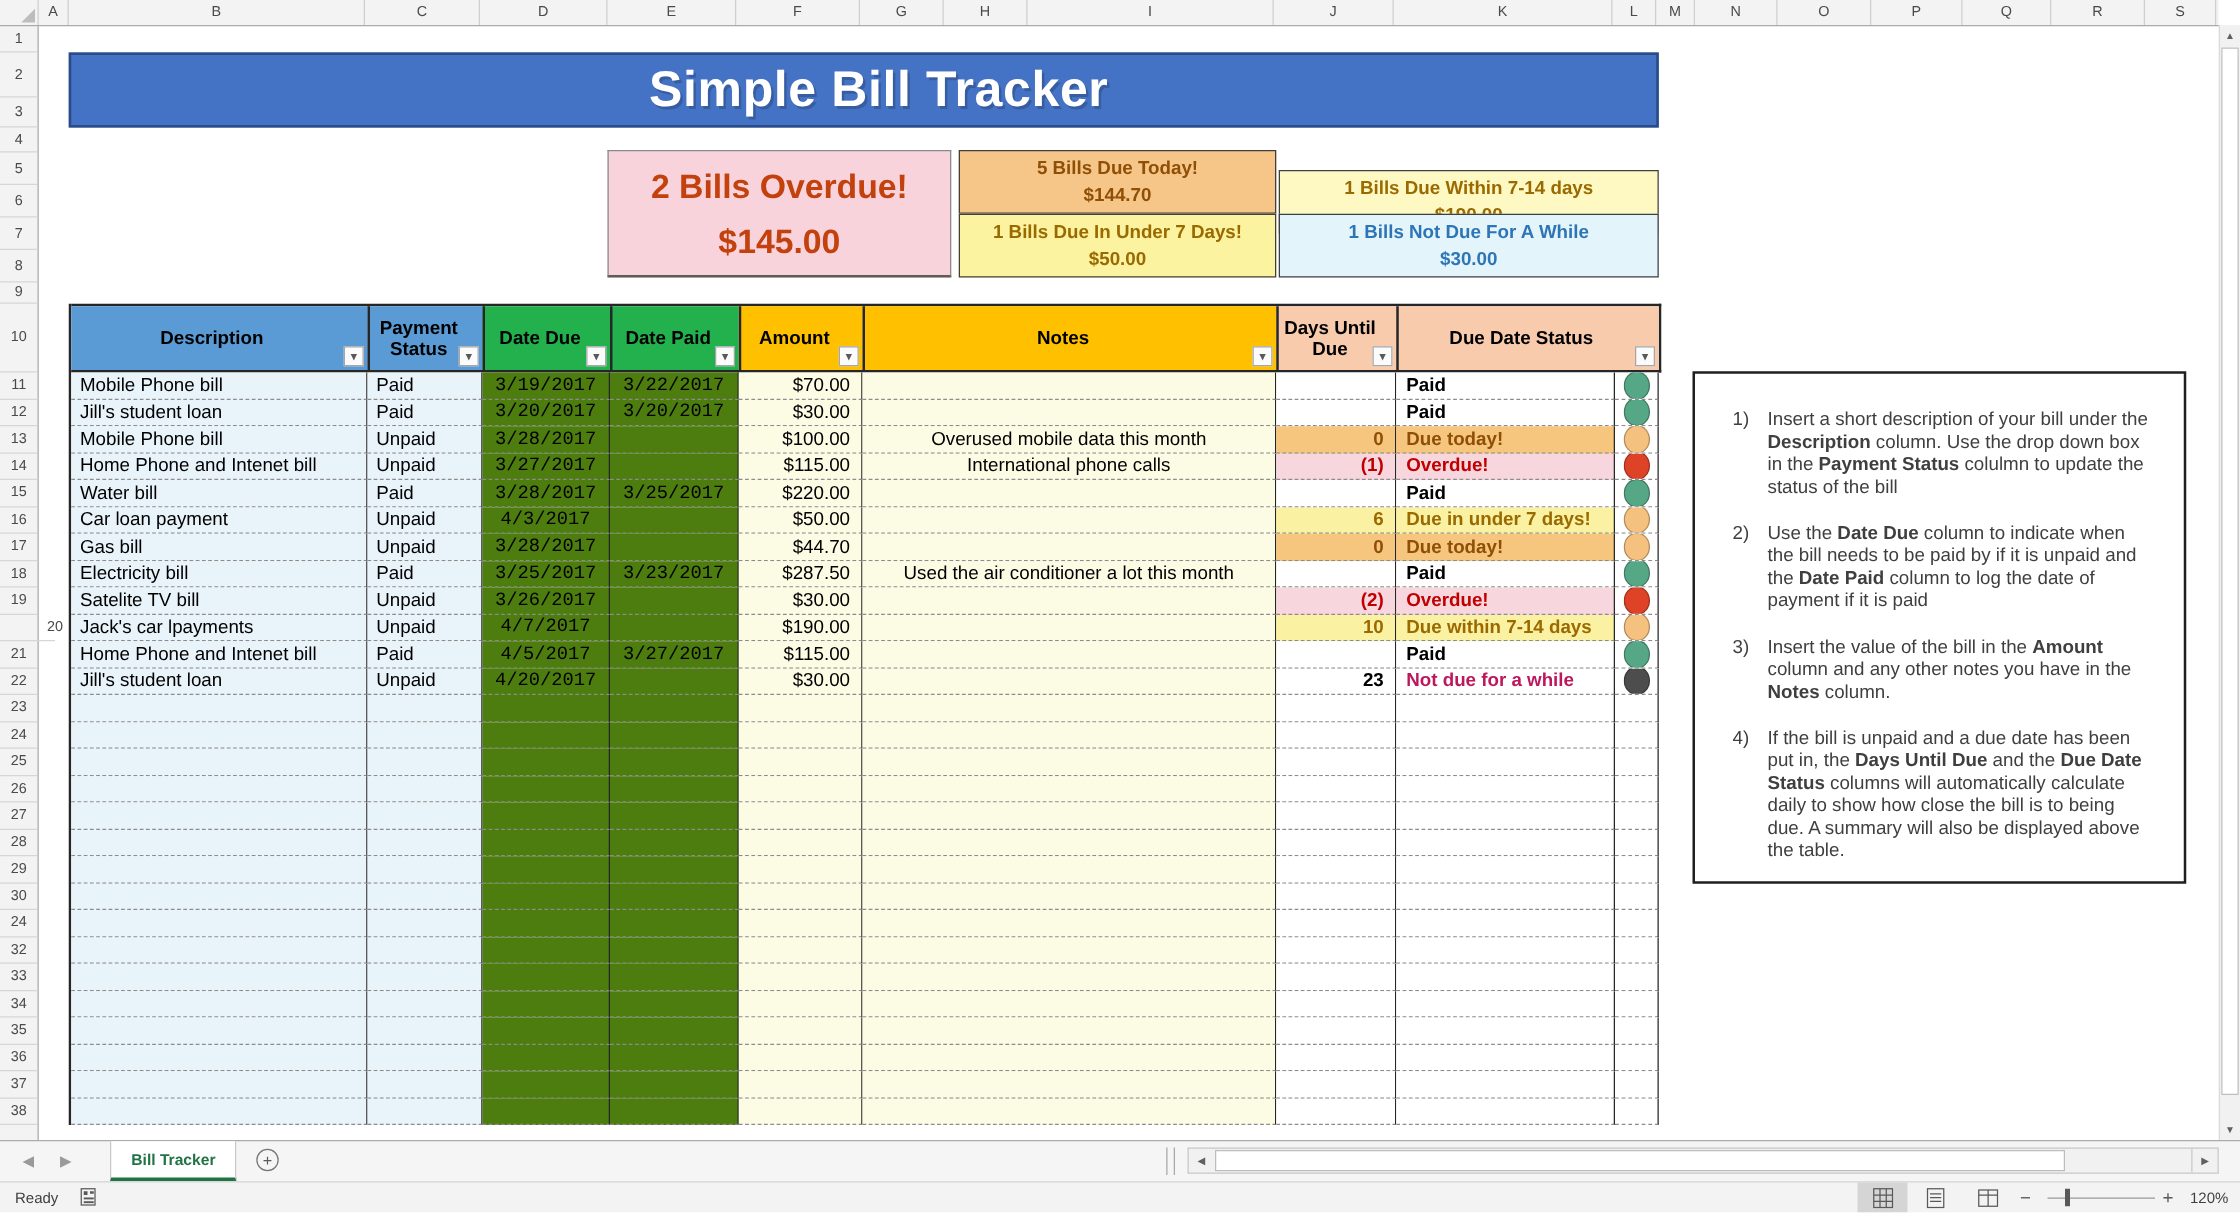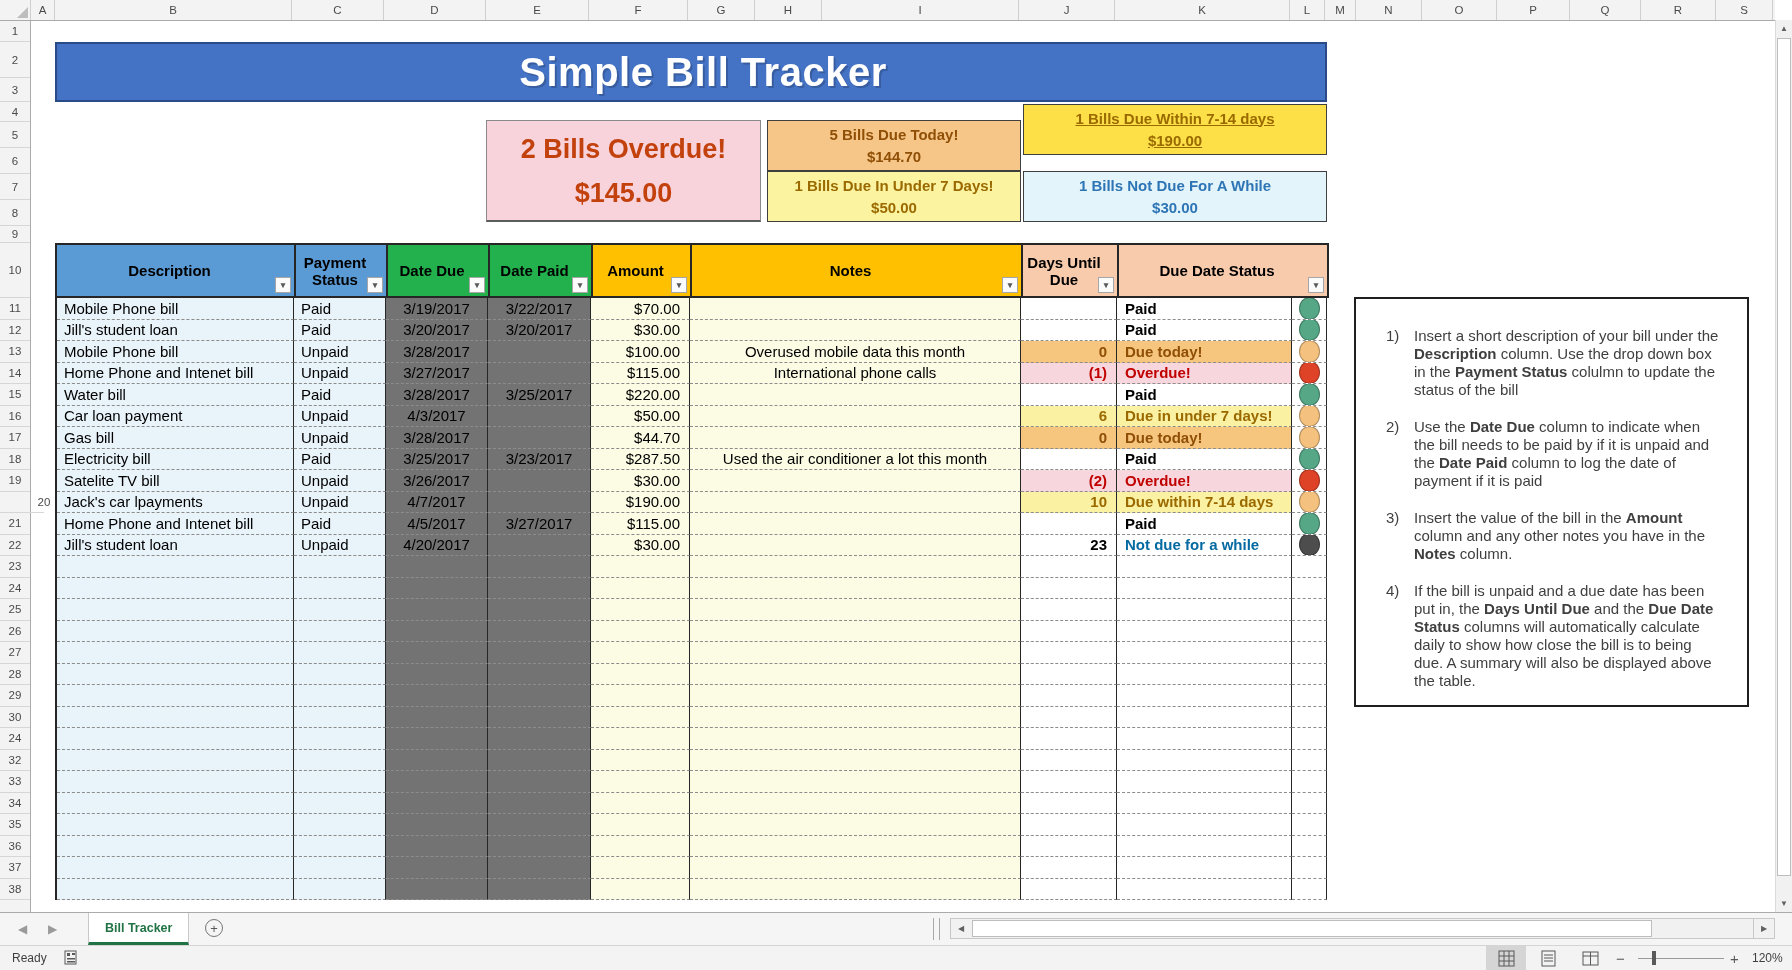--- a/index.html
+++ b/index.html
@@ -36,21 +36,21 @@
   .hcell{position:relative;height:51px;display:flex;align-items:center;justify-content:center;
     text-align:center;font-weight:bold;font-size:15px;line-height:17px;box-sizing:border-box;padding:2px 16px 2px 4px;}
   .hcell+.hcell{border-left:2px solid #262626;}
   .filterbtn{position:absolute;right:3px;bottom:3px;width:16px;height:16px;background:#FBFBFB;
     border:1px solid #A6A6A6;box-sizing:border-box;display:flex;align-items:center;justify-content:center;
     font-size:9px;color:#595959;line-height:1;}
   .trow{display:grid;grid-template-columns:237px 92px 102px 103px 99px 331px 96px 175px 35px;height:21.5px;}
   .cell{box-sizing:border-box;border-right:1px solid #262626;border-bottom:1px dashed #8C8C8C;
     font-size:15px;display:flex;align-items:center;overflow:hidden;white-space:nowrap;}
   .c-desc,.c-pay{background:#E9F3FA;padding-left:7px;}
-  .c-due,.c-paid{background:#737373;justify-content:center;}
+  .c-due,.c-paid{background:#4d7c0f;justify-content:center;font-family:Liberation Mono, monospace;}
   .c-amt{background:#FCFBE4;justify-content:flex-end;padding-right:9px;}
   .c-notes{background:#FCFBE4;justify-content:center;}
   .c-days{justify-content:flex-end;padding-right:9px;font-weight:bold;background:#fff;}
   .c-status{padding-left:8px;font-weight:bold;background:#fff;}
   .c-dot{justify-content:center;background:#fff;}
   .dot{width:21px;height:23px;border-radius:50%;box-sizing:border-box;border:1px solid rgba(0,0,0,.28);}
   
   .instructions{position:absolute;left:1323px;top:277px;width:395px;height:410px;background:#fff;
     border:2px solid #1f1f1f;box-sizing:border-box;padding:28px 24px 0 30px;color:#3f3f3f;}
   .ins-item{display:flex;font-size:15px;line-height:18px;}
@@ -173,21 +173,21 @@
       <div>$145.00</div>
     </div>
     <div class="sumbox small" style="left:736px;top:100px;width:254px;height:51px;background:#F6C688;color:#8F4F06;">
       <div>5 Bills Due Today!</div>
       <div>$144.70</div>
     </div>
     <div class="sumbox small" style="left:736px;top:151px;width:254px;height:51px;background:#FBF3A0;color:#9A6A00;">
       <div>1 Bills Due In Under 7 Days!</div>
       <div>$50.00</div>
     </div>
-    <div class="sumbox small" style="left:992px;top:84px;width:304px;height:51px;background:#fde047;color:#9A6A00;text-decoration:underline;">
+    <div class="sumbox small" style="left:992px;top:116px;width:304px;height:51px;background:#fef9c3;color:#9A6A00;">
       <div>1 Bills Due Within 7-14 days</div>
       <div>$190.00</div>
     </div>
     <div class="sumbox small" style="left:992px;top:151px;width:304px;height:51px;background:#E3F4FA;color:#2E75B6;">
       <div>1 Bills Not Due For A While</div>
       <div>$30.00</div>
     </div>
 
     <div class="btable" id="btable">
         <div class="thead">
@@ -384,21 +384,21 @@
           </div>
         </div>
         <div class="trow">
           <div class="cell c-desc">Jill's student loan</div>
           <div class="cell c-pay">Unpaid</div>
           <div class="cell c-due">4/20/2017</div>
           <div class="cell c-paid"></div>
           <div class="cell c-amt">$30.00</div>
           <div class="cell c-notes"></div>
           <div class="cell c-days" style="background: rgb(255, 255, 255); color: rgb(0, 0, 0);">23</div>
-          <div class="cell c-status" style="background: rgb(255, 255, 255); color: #0369a1;">Not due for a while</div>
+          <div class="cell c-status" style="background: rgb(255, 255, 255); color: #be185d;">Not due for a while</div>
           <div class="cell c-dot">
             <span class="dot" style="background: rgb(77, 77, 77);"></span>
           </div>
         </div>
         <div class="trow">
           <div class="cell c-desc"></div>
           <div class="cell c-pay"></div>
           <div class="cell c-due"></div>
           <div class="cell c-paid"></div>
           <div class="cell c-amt"></div>

